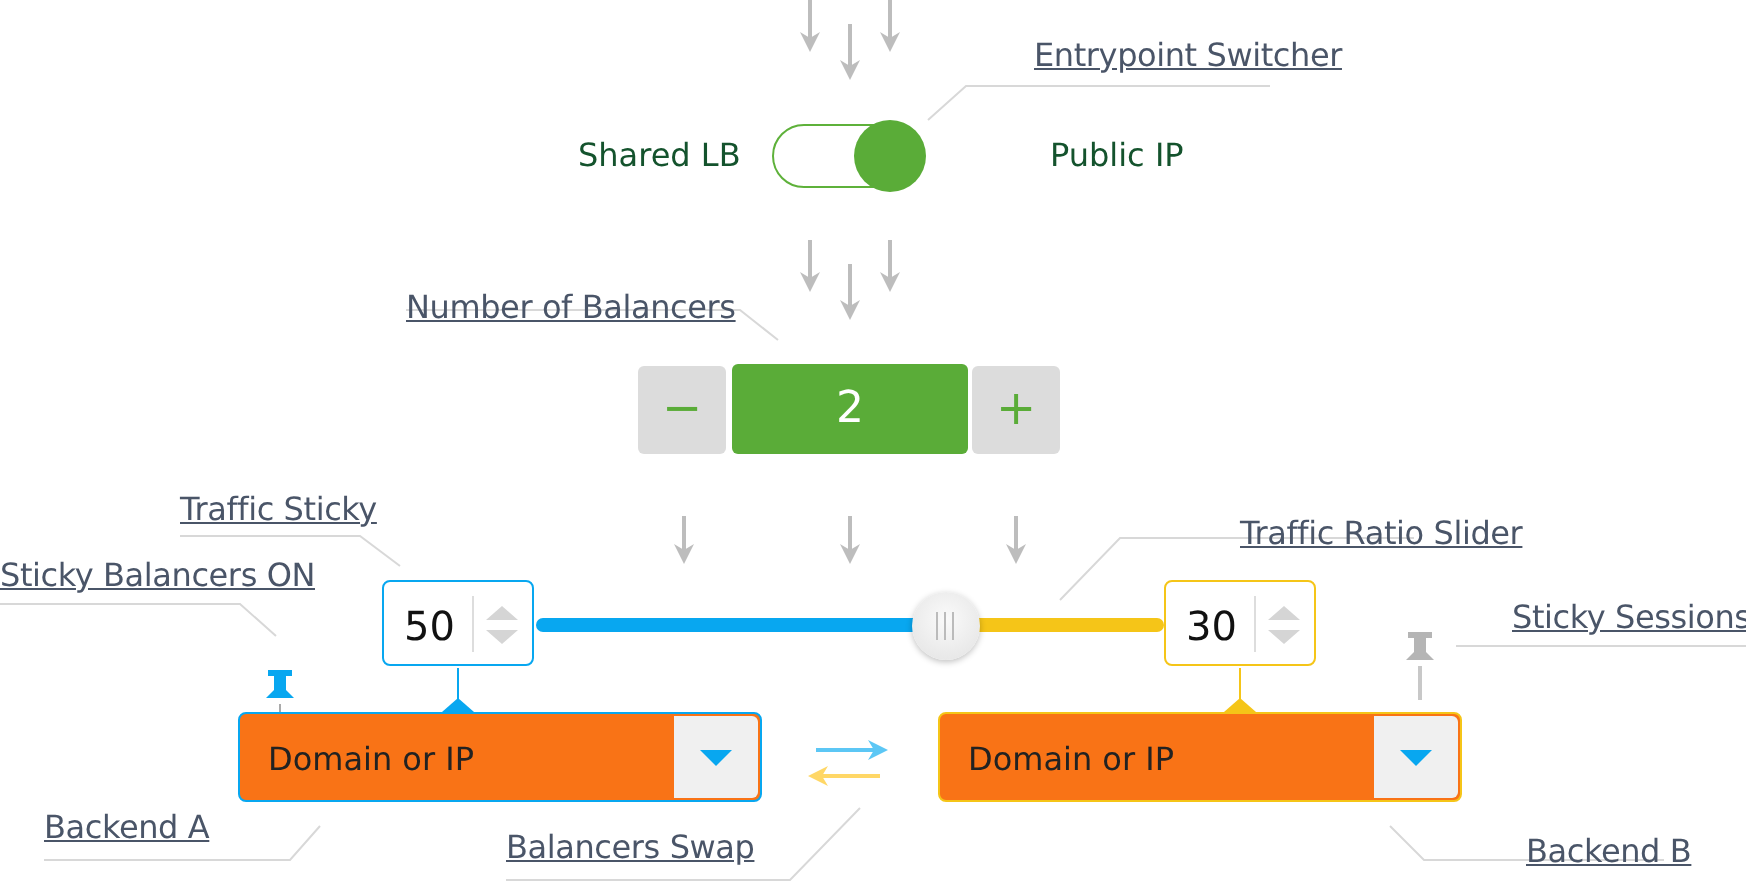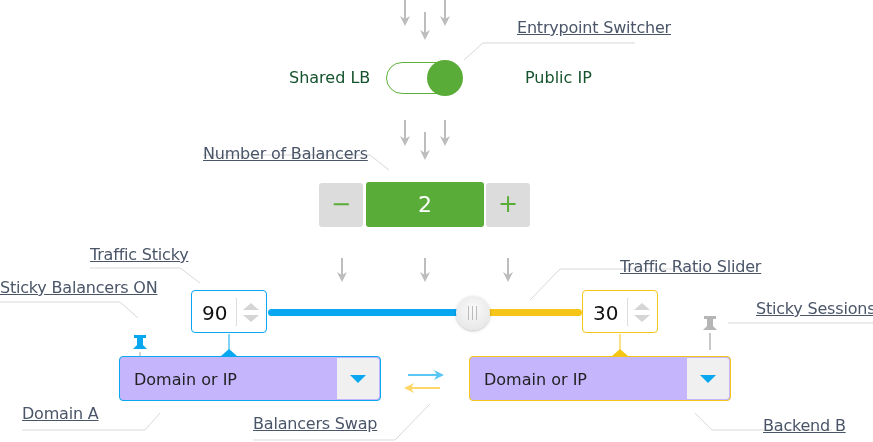--- a/index.html
+++ b/index.html
@@ -47,21 +47,21 @@
   .track { position: absolute; top: 309px; height: 7px; border-radius: 4px; }
   .thumb {
     position: absolute; left: 456px; top: 296px; width: 34px; height: 34px; border-radius: 50%;
     background: radial-gradient(circle at 50% 40%, #fafafa, #e2e2e2);
     box-shadow: 0 1px 3px rgba(0,0,0,0.25);
   }
   .thumb i { position: absolute; top: 10px; width: 1px; height: 14px; background: #bbb; }
 
   .dropdown {
     position: absolute; top: 356px; width: 262px; height: 45px; box-sizing: border-box;
-    border-radius: 4px; background: #c4b5fd;
+    border-radius: 4px; background: #f97316;
   }
   .dropdown .text { position: absolute; left: 14px; top: 13px; font-size: 16px; color: #222; }
   .dropdown .btn {
     position: absolute; right: 1px; top: 1px; width: 42px; height: 41px; background: #f0f0f0;
     border-radius: 0 3px 3px 0;
   }
   .dropdown .btn .tri {
     position: absolute; left: 13px; top: 17px; width: 0; height: 0;
     border-left: 8px solid transparent; border-right: 8px solid transparent; border-top: 8px solid #08a7f0;
   }
@@ -150,21 +150,21 @@
 <div class="stepper-btn" style="left:319px;">−</div>
 <div class="stepper-value">2</div>
 <div class="stepper-btn" style="left:486px;">+</div>
 
 <div class="annot" style="left:90px; top:245px;">Traffic Sticky</div>
 <div class="annot" style="left:596px; top:257px;margin-left:24px;">Traffic Ratio Slider</div>
 <div class="annot" style="left:0px; top:278px;">Sticky Balancers ON</div>
 <div class="annot" style="left:756px; top:299px;">Sticky Sessions OFF</div>
 
 <div class="num-box" style="left:191px; border:1px solid #08a7f0;">
-  <span class="val">90</span>
+  <span class="val">50</span>
   <span class="sep"></span>
   <span class="up"></span>
   <span class="down"></span>
 </div>
 
 <div class="track" style="left:268px; width:196px; background:#08a7f0;"></div>
 <div class="track" style="left:484px; width:98px; background:#f5c518;"></div>
 <div class="thumb">
   <i style="left:12px;"></i>
     <i style="left:16px;"></i>
@@ -197,15 +197,15 @@
 
 <div class="dropdown" style="left:469px; border:1px solid #f5c518;">
   <span class="text">Domain or IP</span>
   <span class="btn">
       <span class="tri"></span>
     </span>
 </div>
 
 <div class="abs" style="left:402px; top:366px; width:46px; height:30px;"></div>
 
-<div class="annot" style="left:22px; top:404px;">Domain A</div>
+<div class="annot" style="left:22px; top:404px;">Backend A</div>
 <div class="annot" style="left:253px; top:414px;">Balancers Swap</div>
 <div class="annot" style="left:763px; top:388px;margin-top:28px;">Backend B</div>
 
 </body></html>

